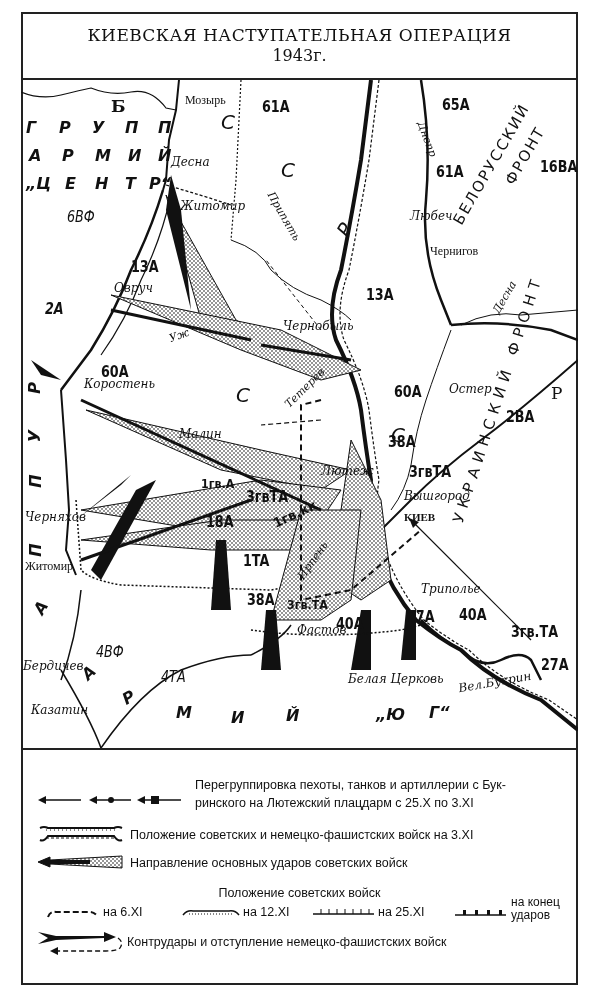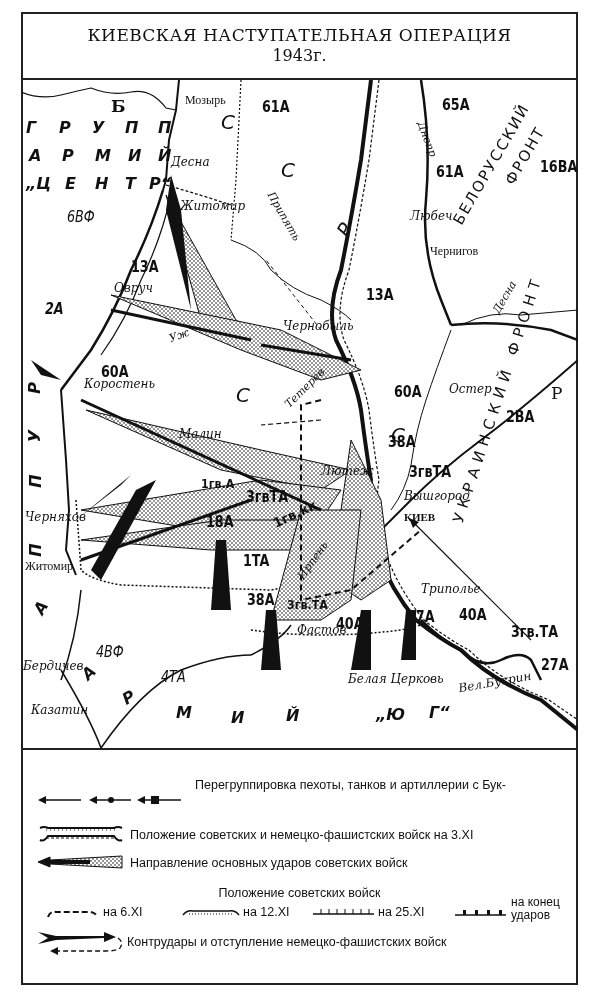--- a/index.html
+++ b/index.html
@@ -217,20 +217,21 @@
     <line x1="4" y1="8" x2="45" y2="8" stroke="#111" stroke-width="1.3"></line>
       <polygon points="2,8 10,4 10,12" fill="#111"></polygon>
     <line x1="55" y1="8" x2="95" y2="8" stroke="#111" stroke-width="1.3"></line>
       <polygon points="53,8 61,4 61,12" fill="#111"></polygon>
       <circle cx="75" cy="8" r="3" fill="#111"></circle>
     <line x1="103" y1="8" x2="145" y2="8" stroke="#111" stroke-width="1.3"></line>
       <polygon points="101,8 109,4 109,12" fill="#111"></polygon>
       <rect x="115" y="4" width="8" height="8" fill="#111"></rect>
   </svg>
   <div class="leg-text" style="left:174px;top:27px;">Перегруппировка пехоты, танков и артиллерии с Бук-</div>
+  <div class="leg-text" style="left:174px;top:45px;">ринского на Лютежский плацдарм с 25.X по 3.XI</div>
 
   <svg class="leg-row" style="left:15px;top:72px;" width="90" height="24">
     <path d="M4,6 Q8,4 12,6 L78,6 Q82,4 86,6" fill="none" stroke="#111" stroke-width="2"></path>
     <path d="M10,8 L80,8" fill="none" stroke="#111" stroke-width="1" stroke-dasharray="1,3"></path>
     <path d="M4,18 Q8,20 12,14 L78,14 Q82,20 86,18" fill="none" stroke="#111" stroke-width="2"></path>
     <path d="M10,16 L80,16" fill="none" stroke="#111" stroke-width="1" stroke-dasharray="3,2"></path>
   </svg>
   <div class="leg-text" style="left:109px;top:77px;">Положение советских и немецко-фашистских войск на 3.XI</div>
 
   <svg class="leg-row" style="left:15px;top:104px;" width="90" height="16">

